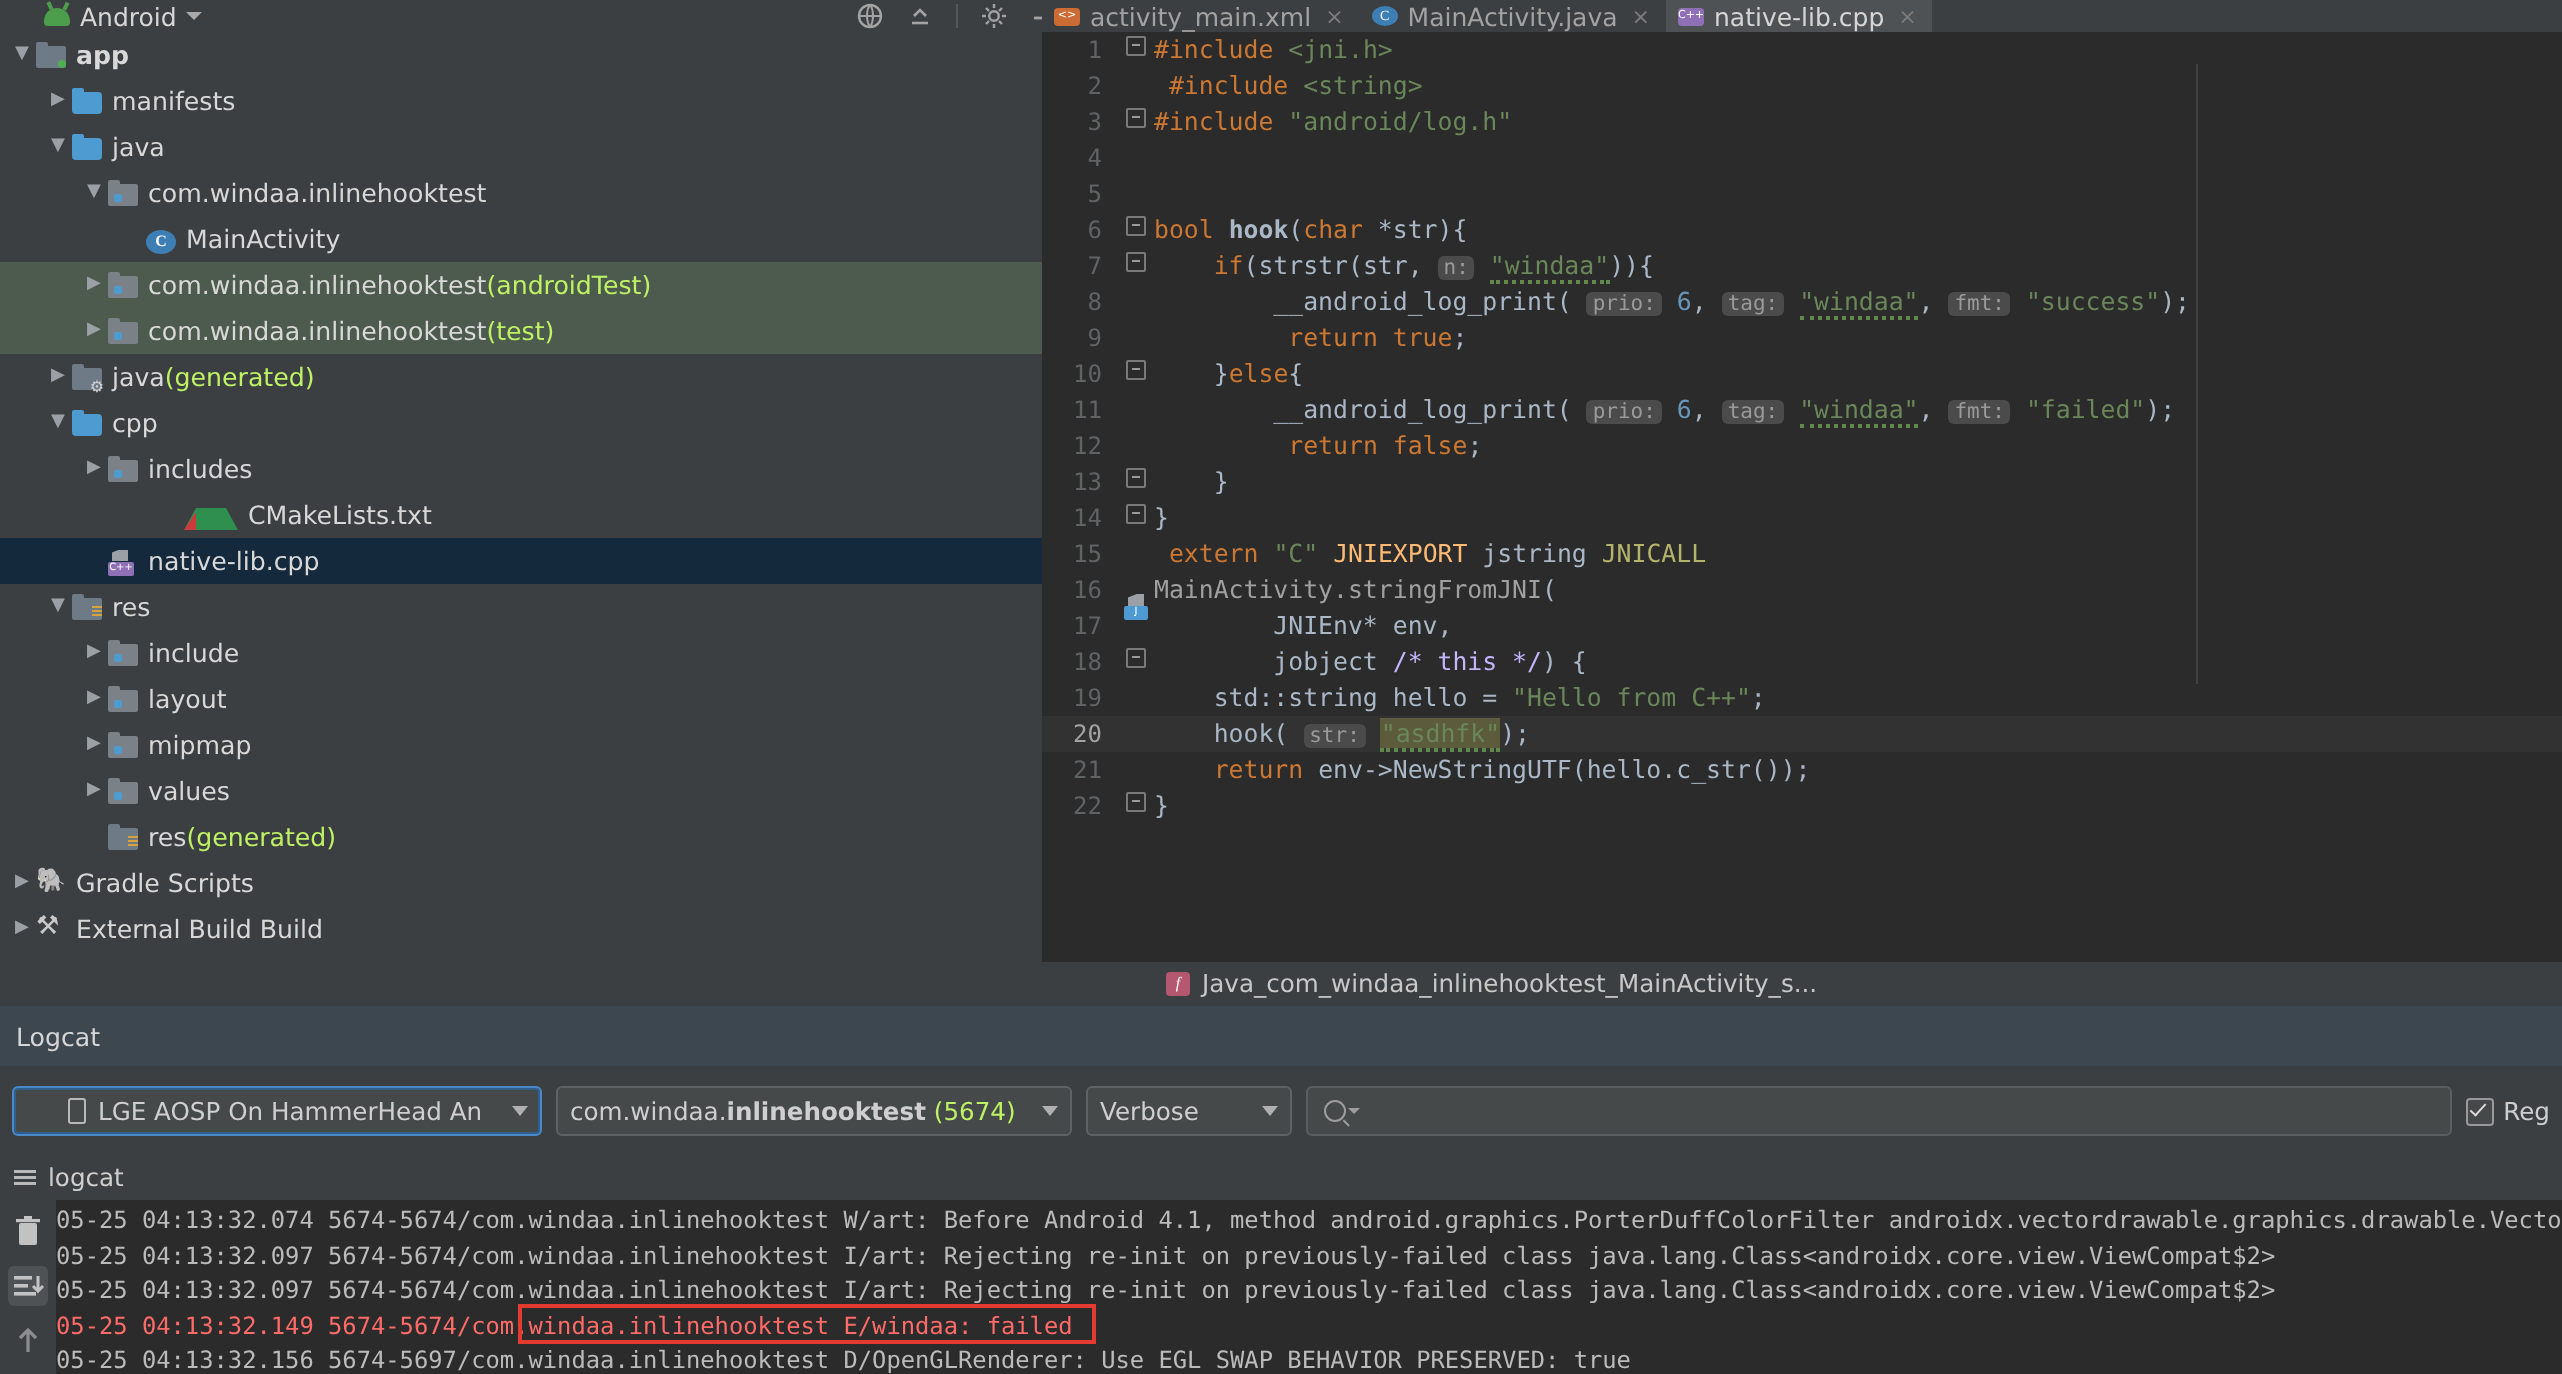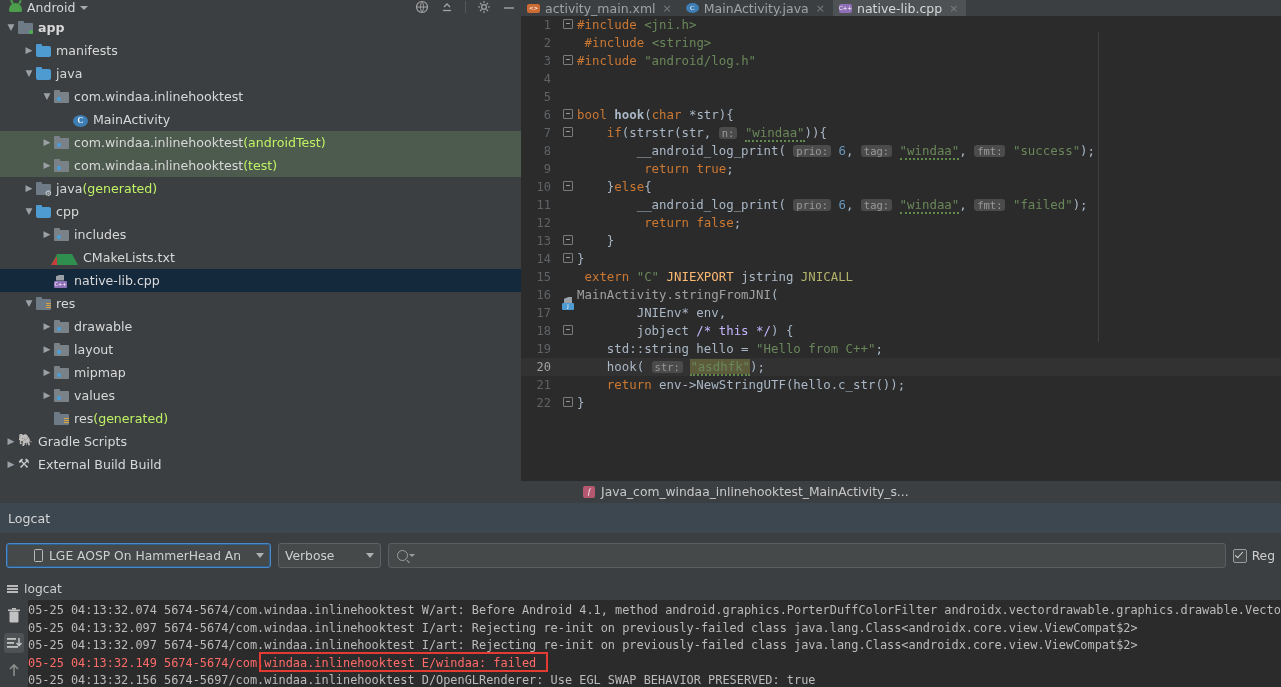--- a/index.html
+++ b/index.html
@@ -20,25 +20,25 @@
   #app {
     position: relative;
     width: 1281px;
     height: 687px;
     overflow: hidden;
   }
 
   
   .top-strip {
     position: absolute;
-    left: 4px; top: 0;
+    left: 17px; top: 0;
     width: 521px; height: 16px;
     background: #3c3f41;
     display: flex;
-    align-items: flex-start;
+    align-items: center;
     overflow: hidden;
   }
   .android-label {
     display: flex;
     align-items: center;
     gap: 5px;
     margin-left: 5px;
     font-size: 12.5px;
     color: #d6d6d6;
     white-space: nowrap;
@@ -602,39 +602,39 @@
         <div class="tree-row" style="padding-left: 22px;">
           <span class="arrow">▼</span>
           <span class="node-ico ico-folder"></span>
           <span>cpp</span>
         </div>
         <div class="tree-row" style="padding-left: 40px;">
           <span class="arrow">▶</span>
           <span class="node-ico ico-module"></span>
           <span>includes</span>
         </div>
-        <div class="tree-row" style="padding-left: 36px;">
+        <div class="tree-row" style="padding-left: 58px; margin-left: 19px;">
           <span class="arrow none"></span>
           <span class="node-ico ico-cmake"></span>
           <span>CMakeLists.txt</span>
         </div>
         <div class="tree-row sel-blue" style="padding-left: 40px;">
           <span class="arrow none"></span>
           <span class="node-ico ico-cpp"></span>
           <span>native-lib.cpp</span>
         </div>
         <div class="tree-row" style="padding-left: 22px;">
           <span class="arrow">▼</span>
           <span class="node-ico ico-resmod"></span>
           <span>res</span>
         </div>
         <div class="tree-row" style="padding-left: 40px;">
           <span class="arrow">▶</span>
           <span class="node-ico ico-module"></span>
-          <span>drawable</span>
+          <span>include</span>
         </div>
         <div class="tree-row" style="padding-left: 40px;">
           <span class="arrow">▶</span>
           <span class="node-ico ico-module"></span>
           <span>layout</span>
         </div>
         <div class="tree-row" style="padding-left: 40px;">
           <span class="arrow">▶</span>
           <span class="node-ico ico-module"></span>
           <span>mipmap</span>
@@ -721,20 +721,26 @@
   </div>
 
   <div class="logcat-toolbar">
 
     <div class="combo device-combo focused">
       <span class="phone-ico"></span>
       <span>LGE AOSP On HammerHead An</span>
       <span class="cb-arrow"></span>
     </div>
 
+    <div class="combo proc-combo">
+      <span><span>com.windaa.</span><b>inlinehooktest</b>
+        <span class="muted">(5674)</span>
+      </span>
+      <span class="cb-arrow"></span>
+    </div>
 
     <div class="combo level-combo">
       <span>Verbose</span>
       <span class="cb-arrow"></span>
     </div>
 
     <div class="search-box">
       <span class="mag"></span>
       <span class="mag-caret"></span>
       <span style="flex:1 1 auto;color:#8a8a8a;padding-left:4px;"></span>

